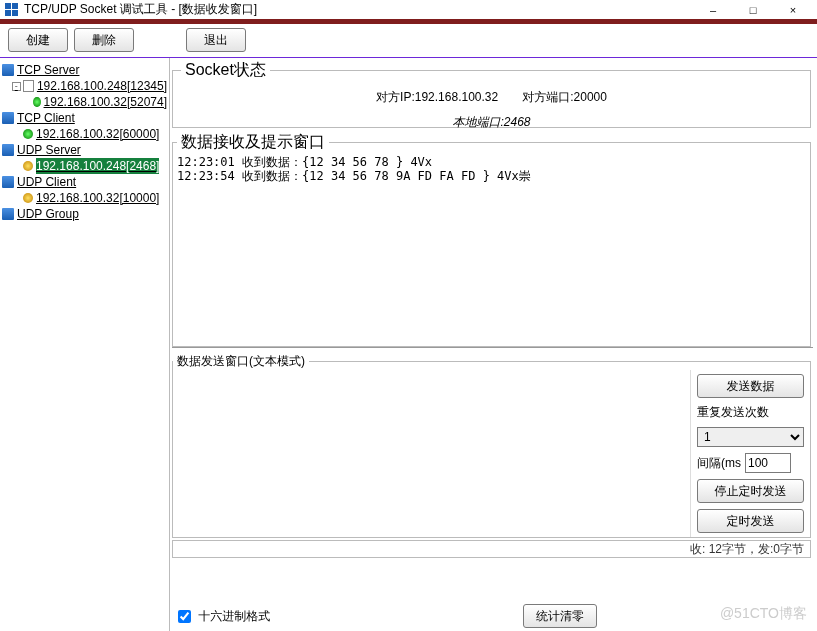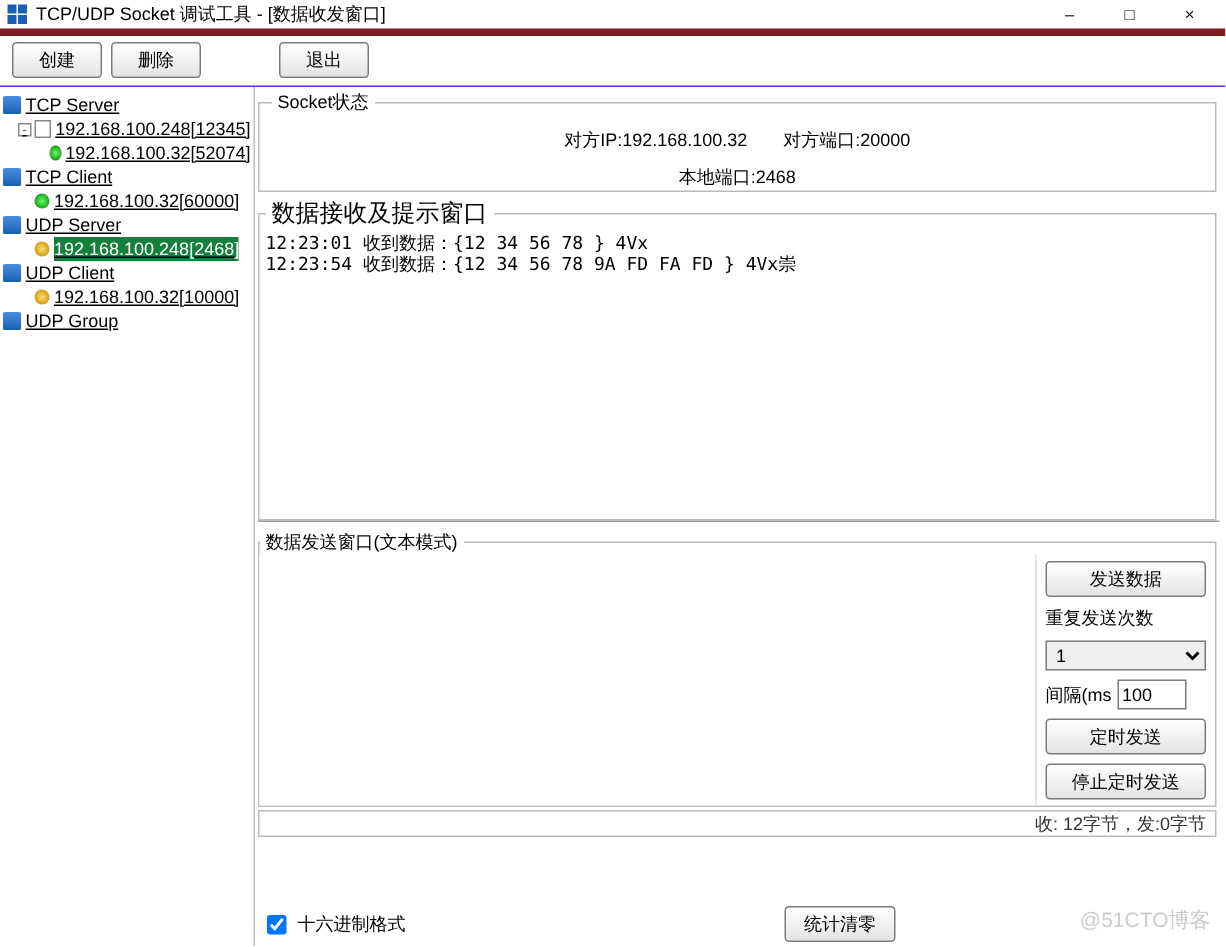--- a/index.html
+++ b/index.html
@@ -20,23 +20,23 @@
 .tg { width: 9px; height: 9px; border: 1px solid #888; display: inline-flex; align-items: center; justify-content: center; font-size: 9px; line-height: 7px; margin-right: 2px; color: #555; }
 .tg.hidden { visibility: hidden; }
 .ticon { width: 12px; height: 12px; margin-right: 3px; display: inline-block; }
 .ticon.blue { background: linear-gradient(#4a90e2,#1a5fb4); border-radius: 1px; }
 .ticon.srv { background:#fff; border:1px solid #888; }
 .ticon.grn { background: radial-gradient(circle,#6f6,#070); border-radius: 50%; width:10px; height:10px; }
 .ticon.yel { background: radial-gradient(circle,#ffe060,#c08000); border-radius: 50%; width:10px; height:10px; }
 .pad0{padding-left:0} .pad1{padding-left:10px} .pad2{padding-left:22px}
 .right { flex: 1; display: flex; flex-direction: column; overflow: hidden; padding-right:2px;}
 fieldset.sock { margin: 2px 4px 0 2px; border: 1px solid #bbb; height: 68px; padding: 2px 8px; }
-fieldset.sock legend { font-size: 12px; padding: 0 4px; }
+fieldset.sock legend { font-size: 16px; padding: 0 4px; }
 .sock-row { display:flex; justify-content:center; gap:24px; margin-top:6px;}
-.sock-row2 { display:flex; justify-content:center; gap:0; margin-top:8px;}
+.sock-row2 { display:flex; justify-content:center; gap:0; margin-top:8px;font-style:italic;}
 fieldset.recv { margin: 4px 4px 0 2px; border: 1px solid #bbb; flex: 1.3; padding: 2px 4px; display:flex; flex-direction:column; }
 fieldset.recv legend { font-size: 16px; padding: 0 4px; }
 .recv-text { flex:1; width:100%; border: none; resize:none; font-family: SimSun, monospace; font-size:12px; line-height:14px; background:#fff; outline:none; }
 .sep { height:6px; border-top:1px solid #999; border-bottom:1px solid #fff; margin:0 2px; }
 fieldset.send { margin: 0 4px 0 2px; border: 1px solid #bbb; flex: 1; display:flex; padding:0;}
 fieldset.send legend { font-size: 12px; padding: 0 4px; }
 .send-left { flex:1; }
 .send-text { width:100%; height:100%; border:none; resize:none; outline:none; }
 .send-right { width:120px; padding:4px 6px; display:flex; flex-direction:column; gap:6px; border-left:1px solid #ddd;}
 .send-right .btn { width:100%; }
@@ -153,22 +153,22 @@
         <textarea class="send-text" style=""></textarea>
       </div>
       <div class="send-right">
         <button class="btn">发送数据</button>
         <span>重复发送次数</span>
         <select><option>1</option></select>
         <div class="small-row">
           <span>间隔(ms</span>
           <input type="text" style="width: 46px;" value="100">
         </div>
+        <button class="btn">停止定时发送</button>
         <button class="btn">定时发送</button>
-        <button class="btn">停止定时发送</button>
       </div>
     </fieldset>
 
     <div class="status">
       <span>收: 12字节，发:0字节</span>
     </div>
 
     <div class="bottom">
       <label>
         <input type="checkbox" checked="" style="">

